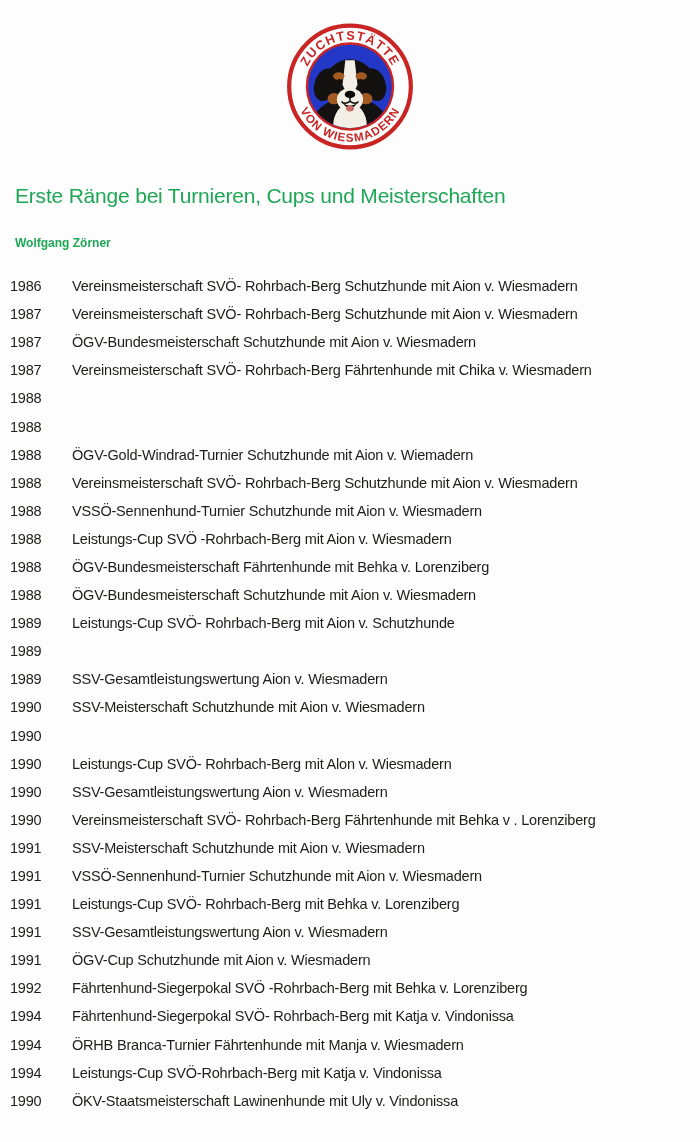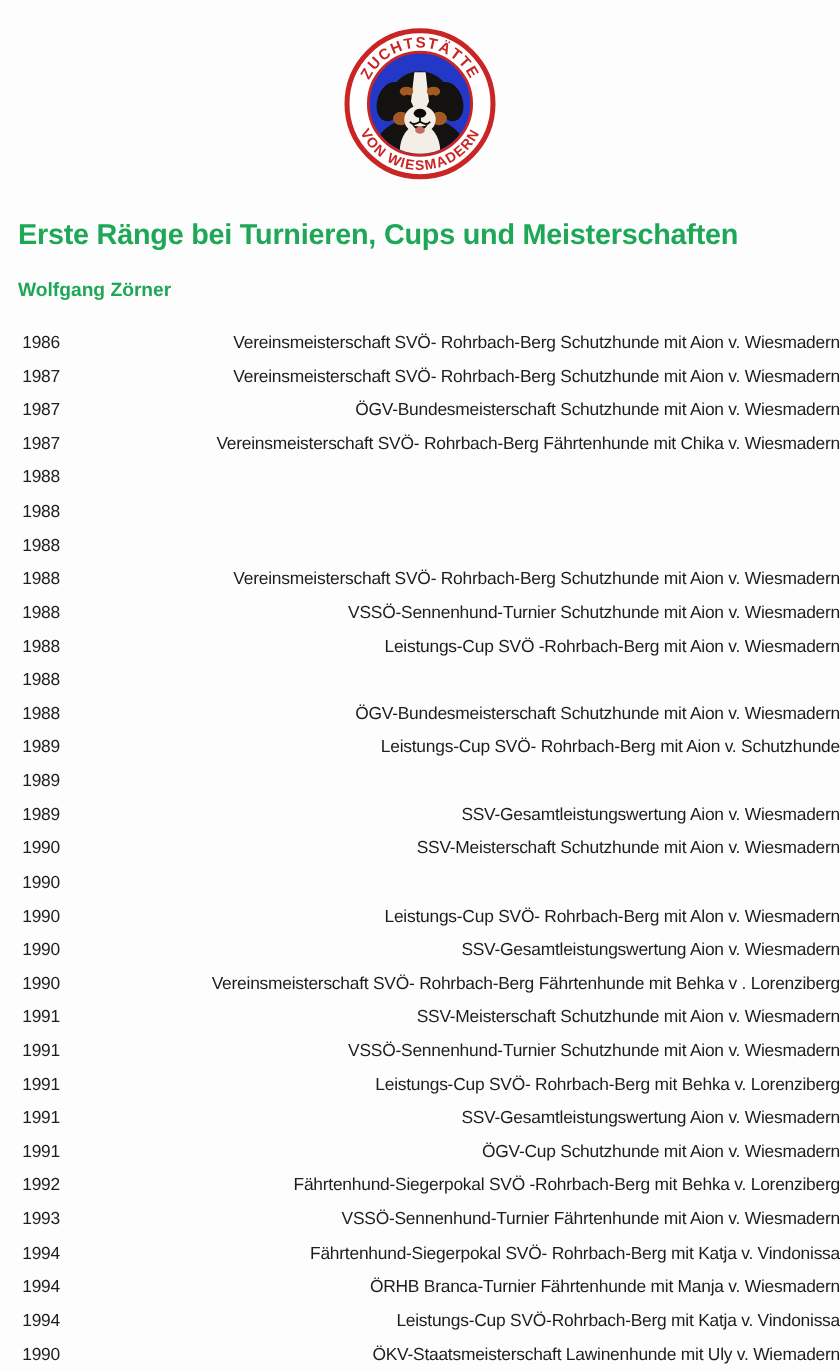--- a/index.html
+++ b/index.html
@@ -6,35 +6,34 @@
   body {
     width: 700px; height: 1142px; overflow: hidden;
     background: #fdfdfd;
     font-family: "Liberation Sans", sans-serif;
     -webkit-font-smoothing: antialiased;
   }
   .page { width: 700px; height: 1142px; position: relative; }
   .logo-wrap { display: flex; justify-content: center; padding-top: 21px; }
   .title {
     margin: 30px 13px 0 15px;
-    font-size: 24px; font-weight: bold; color: #1ea756;
+    font-size: 21px; font-weight: normal; color: #1ea756;
     letter-spacing: -0.2px; line-height: 28px;
   }
   .subtitle {
     margin: 24px 0 0 15px;
-    font-size: 16px; font-weight: bold; color: #1ea756;
+    font-size: 12px; font-weight: bold; color: #1ea756;
     line-height: 18px;
   }
   .achievements { margin-top: 20px; }
   .row {
     display: flex; align-items: center;
-    height: 28.1px; padding-left: 0;
+    height: 28.1px; padding-left: 10px;
     font-size: 14.5px; color: #1d1d1b; letter-spacing: -0.2px;
     white-space: nowrap;
-    text-align: right;
   }
   .row .year { width: 50px; flex: 0 0 50px; }
   .row .text { flex: 1; margin-left: 12px; }
 </style>
 </head>
 <body>
 
 <div class="page">
 
   <div class="logo-wrap">
@@ -101,35 +100,37 @@
         <span class="text">Vereinsmeisterschaft  SVÖ- Rohrbach-Berg Fährtenhunde mit Chika v. Wiesmadern</span>
       </div>
       <div class="row">
         <span class="year">1988</span>
       </div>
       <div class="row">
         <span class="year">1988</span>
       </div>
       <div class="row">
         <span class="year">1988</span>
+        <span class="text">ÖGV-Gold-Windrad-Turnier Schutzhunde mit Aion v. Wiemadern</span>
       </div>
       <div class="row">
         <span class="year">1988</span>
         <span class="text">Vereinsmeisterschaft  SVÖ-  Rohrbach-Berg Schutzhunde mit Aion v. Wiesmadern</span>
       </div>
       <div class="row">
         <span class="year">1988</span>
         <span class="text">VSSÖ-Sennenhund-Turnier Schutzhunde mit Aion v. Wiesmadern</span>
       </div>
       <div class="row">
         <span class="year">1988</span>
         <span class="text">Leistungs-Cup SVÖ -Rohrbach-Berg mit Aion v. Wiesmadern</span>
       </div>
       <div class="row">
         <span class="year">1988</span>
+        <span class="text">ÖGV-Bundesmeisterschaft  Fährtenhunde mit Behka  v.  Lorenziberg</span>
       </div>
       <div class="row">
         <span class="year">1988</span>
         <span class="text">ÖGV-Bundesmeisterschaft  Schutzhunde mit Aion v. Wiesmadern</span>
       </div>
       <div class="row">
         <span class="year">1989</span>
         <span class="text">Leistungs-Cup SVÖ- Rohrbach-Berg mit Aion v. Schutzhunde</span>
       </div>
       <div class="row">
@@ -176,34 +177,30 @@
       </div>
       <div class="row">
         <span class="year">1991</span>
         <span class="text">ÖGV-Cup Schutzhunde mit Aion v. Wiesmadern</span>
       </div>
       <div class="row">
         <span class="year">1992</span>
         <span class="text">Fährtenhund-Siegerpokal  SVÖ -Rohrbach-Berg mit Behka v. Lorenziberg</span>
       </div>
       <div class="row">
-        <span class="year">1993</span>
-        <span class="text">VSSÖ-Sennenhund-Turnier Fährtenhunde mit Aion v. Wiesmadern</span>
-      </div>
-      <div class="row">
         <span class="year">1994</span>
         <span class="text">Fährtenhund-Siegerpokal  SVÖ- Rohrbach-Berg mit Katja  v. Vindonissa</span>
       </div>
       <div class="row">
         <span class="year">1994</span>
         <span class="text">ÖRHB Branca-Turnier Fährtenhunde mit Manja v. Wiesmadern</span>
       </div>
       <div class="row">
         <span class="year">1994</span>
         <span class="text">Leistungs-Cup SVÖ-Rohrbach-Berg mit Katja v. Vindonissa</span>
       </div>
       <div class="row">
         <span class="year">1990</span>
-        <span class="text">ÖKV-Staatsmeisterschaft Lawinenhunde mit Uly v. Wiemadern</span>
+        <span class="text">ÖKV-Staatsmeisterschaft Lawinenhunde mit Uly v. Vindonissa</span>
       </div>
     </div>
 
 </div>
 
 </body></html>

